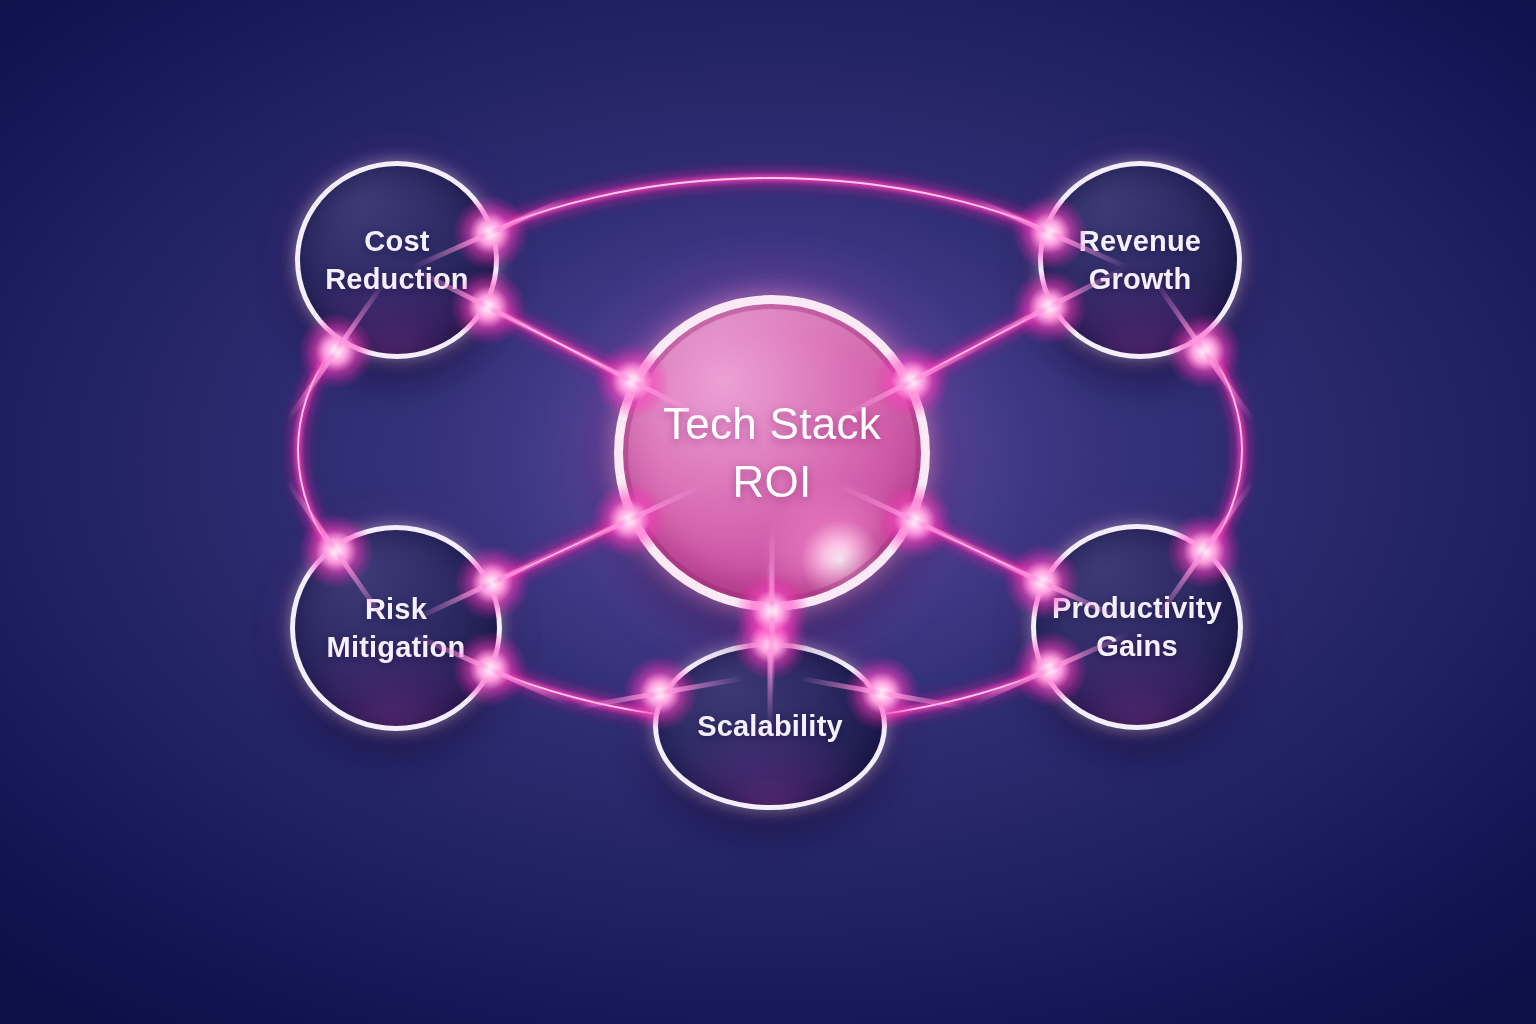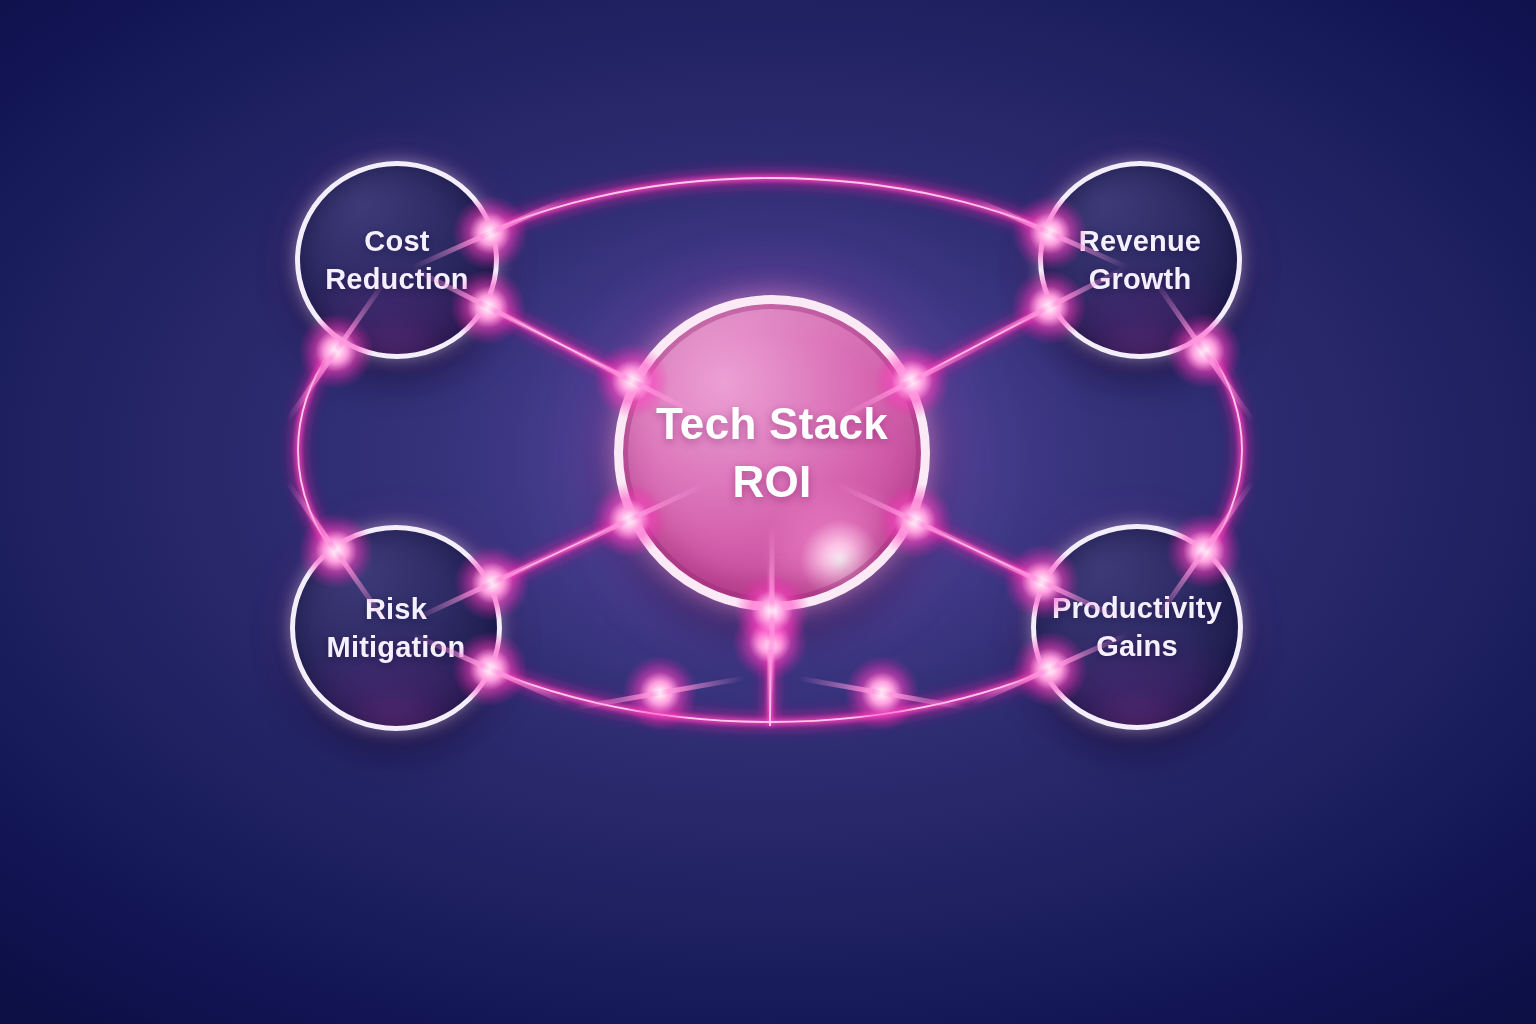--- a/index.html
+++ b/index.html
@@ -52,21 +52,21 @@
     box-shadow:
       0 0 26px rgba(255,170,225,.55),
       0 0 70px rgba(230,60,180,.35),
       0 24px 48px rgba(6,8,40,.55),
       inset 0 0 0 5px rgba(150,35,115,.35),
       inset 0 -14px 30px rgba(140,25,100,.45),
       inset 0 10px 24px rgba(255,255,255,.18);
     display:flex;align-items:center;justify-content:center;text-align:center;
   }
   .center-node .lbl{
-    color:#ffffff;font-weight:700;font-size:44px;line-height:58px;
+    color:#ffffff;font-weight:400;font-size:44px;line-height:58px;
     letter-spacing:.3px;text-shadow:0 3px 9px rgba(120,20,90,.45);
   }
   
   .dot{
     position:absolute;transform:translate(-50%,-50%);
     width:74px;height:74px;pointer-events:none;
     background:radial-gradient(circle, #ffffff 0%, #ffd2ef 10%, #ff9ade 22%, rgba(255,64,194,.55) 40%, rgba(255,40,180,.22) 58%, rgba(0,0,0,0) 72%);
   }
   .streak{
     position:absolute;left:50%;top:50%;
@@ -126,20 +126,25 @@
     </div>
   </div>
 
   <div class="sat" style="left:1137px;top:627px;width:212px;height:206px;">
     <div class="lbl">
       <span>Productivity</span><br>
       <span>Gains</span>
     </div>
   </div>
 
+  <div class="sat" style="left:770px;top:726px;width:234px;height:168px;border-radius:50% / 50%;">
+    <div class="lbl">
+      <span>Scalability</span>
+    </div>
+  </div>
 
   <div class="center-node">
     <div class="lbl">
       <span>Tech Stack</span><br>
       <span>ROI</span>
     </div>
   </div>
 
   <div id="glow-dots">
       <div class="dot" style="left: 488px; top: 307px;">

